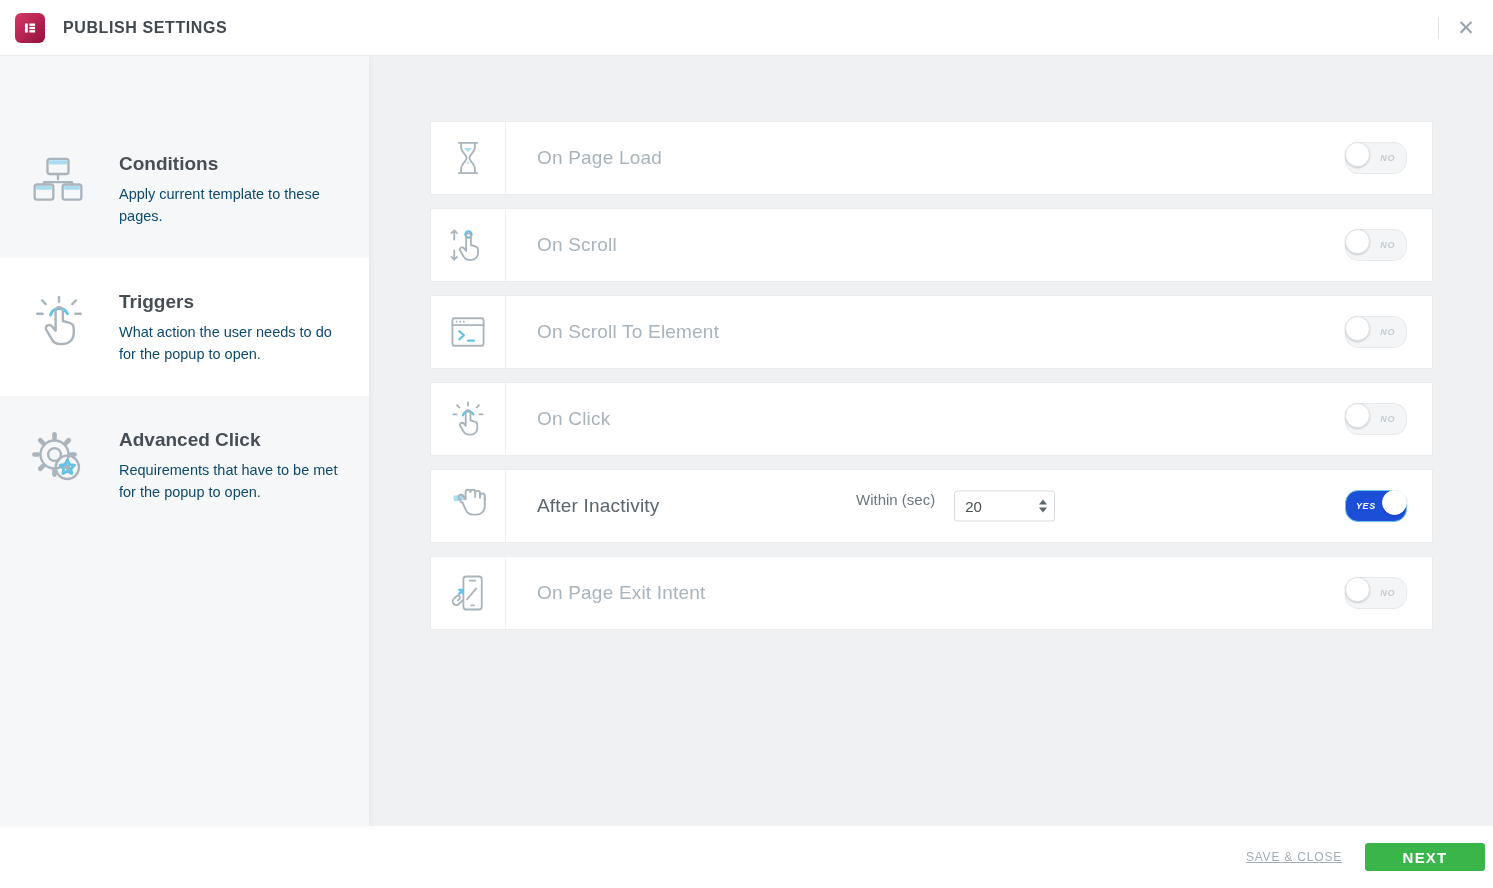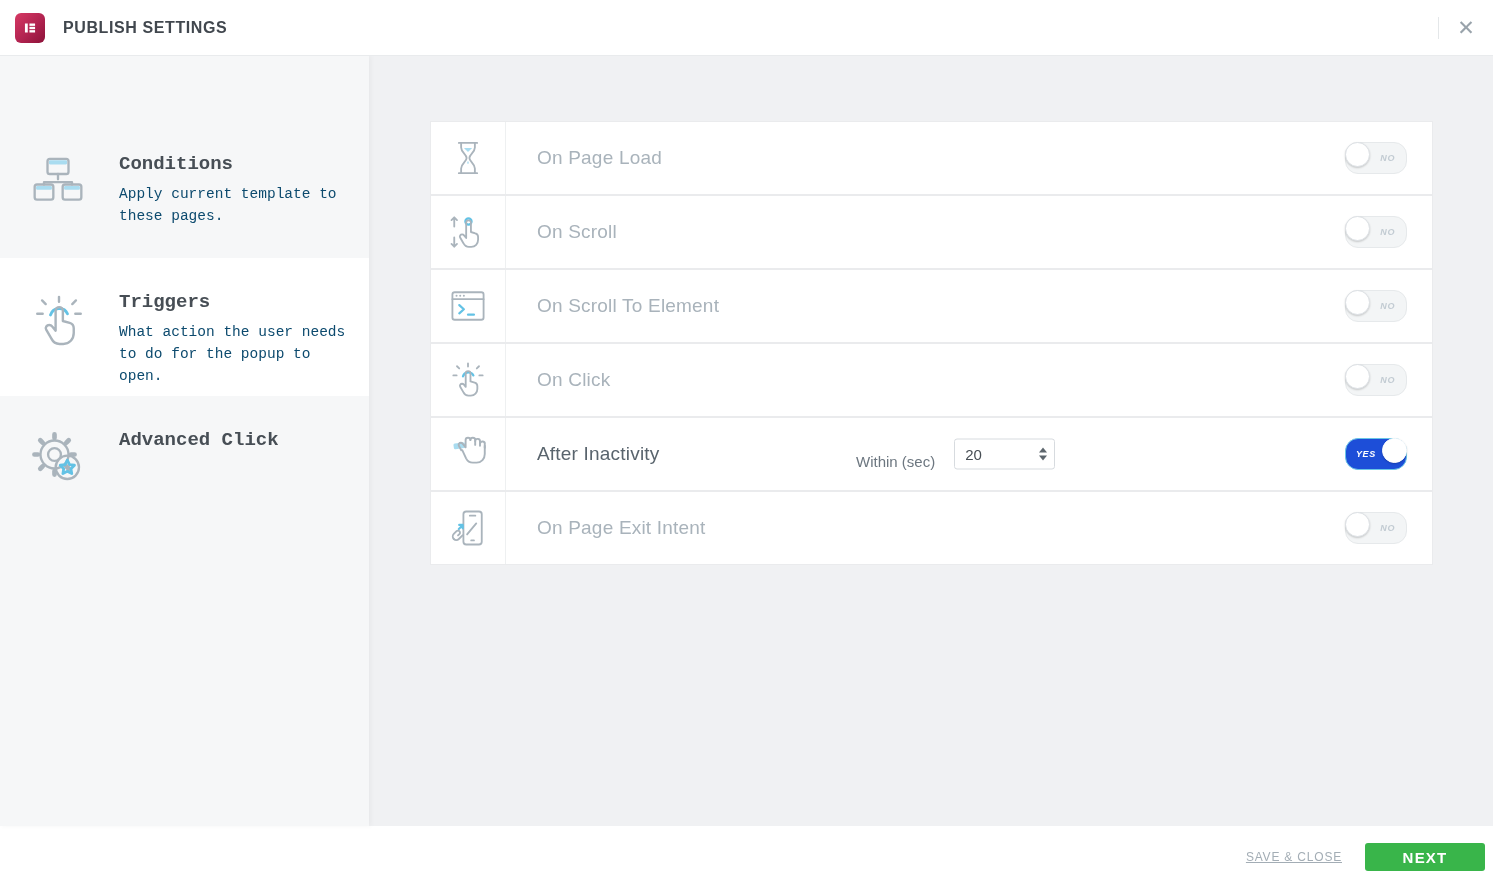--- a/index.html
+++ b/index.html
@@ -17,39 +17,39 @@
                   letter-spacing:0.6px; }
   .header-right { margin-left:auto; display:flex; align-items:center; height:100%; }
   .header-divider { width:1px; height:22px; background:#e4e7e9; }
   .close-btn { width:54px; height:100%; border:none; background:transparent; cursor:pointer;
                font-size:21px; color:#99a3ab; display:flex; align-items:center; justify-content:center; }
 
   
   .layout { display:flex; height:770px; }
 
   .sidebar { width:369px; background:#f6f7f8; padding-top:64px; position:relative; z-index:2;
-             box-shadow:2px 0 5px rgba(0,0,0,0.04);font-family:Liberation Mono, monospace; }
+             box-shadow:2px 0 5px rgba(0,0,0,0.04); }
   .side-item { height:138px; padding:33px 18px 0 30px; display:flex; cursor:pointer; }
   .side-item.selected { background:#fff; }
   .side-icon { width:58px; height:62px; flex:0 0 58px; margin-right:31px; }
   .side-title { font-size:19px; font-weight:bold; color:#474e55; margin-bottom:8px; }
   .side-desc { font-size:14.5px; color:#0c4a6e; line-height:1.52; max-width:228px; }
 
   .main { flex:1; background:#f0f1f3; padding:66px 61px 0 62px; position:relative; z-index:1; }
 
   
-  .row { height:72px; background:#fff; margin-bottom:2px; display:flex; align-items:center;
+  .row { height:72px; background:#fff; margin-bottom:15px; display:flex; align-items:center;
          position:relative; box-shadow:0 0 0 1px rgba(0,0,0,0.025); }
   .row-icon-cell { width:75px; height:100%; flex:0 0 75px; border-right:1px solid #eef0f1;
                    display:flex; align-items:center; justify-content:center; }
   .row-label { margin-left:31px; font-size:19px; color:#a9b3bb; letter-spacing:0.2px; }
   .row.enabled .row-label { color:#59646d;text-align:center; }
 
   .field-group { position:absolute; left:425px; top:50%; transform:translateY(-50%);
-                 display:flex; align-items:flex-end; }
+                 display:flex; align-items:flex-start; }
   .field-label { font-size:15px; color:#6d7780; margin-right:19px; }
   .sec-field { width:101px; height:31px; background:#fff; border:1px solid #d7dbdf;
                border-radius:3px; display:flex; align-items:center; overflow:hidden; }
   .sec-field input { border:none; outline:none; flex:1; width:60px; padding-left:10px;
                      font-size:15px; color:#474e54; font-family:inherit; background:transparent; }
   .spinner { width:22px; display:flex; flex-direction:column; align-items:center; gap:3px;
              cursor:pointer; }
   .spin-up { width:0; height:0; border-left:4px solid transparent; border-right:4px solid transparent;
              border-bottom:5px solid #5d666d; }
   .spin-down { width:0; height:0; border-left:4px solid transparent; border-right:4px solid transparent;
@@ -154,20 +154,21 @@
               <path d="M21 6.8 v-3 M21 35.2 v3 M6.8 21 h-3 M35.2 21 h3
                        M11 11 l-2.2-2.2 M31 31 l2.2 2.2 M31 11 l2.2-2.2 M11 31 l-2.2 2.2"></path>
             </g>
           </g>
           <circle cx="32" cy="32" r="10" fill="#f6f7f8" class="gicon" stroke-width="2.2"></circle>
           <path class="bicon" stroke-width="2.3" d="M32 25.8 l1.9 3.8 4.2 .6 -3 3 .7 4.2 -3.8-2 -3.8 2 .7-4.2 -3-3 4.2-.6 z"></path>
         </svg>
       </div>
       <div>
         <div class="side-title">Advanced Click</div>
+        <div class="side-desc">Requirements that have to be met for the popup to open.</div>
       </div>
     </div>
   </div>
 
   <div class="main">
 
     <div class="row">
       <div class="row-icon-cell">
         <svg width="44" height="46" viewBox="0 0 48 48">
           <path class="bfill" d="M19.5 13 h9 l-4.5 4.5 z"></path>

